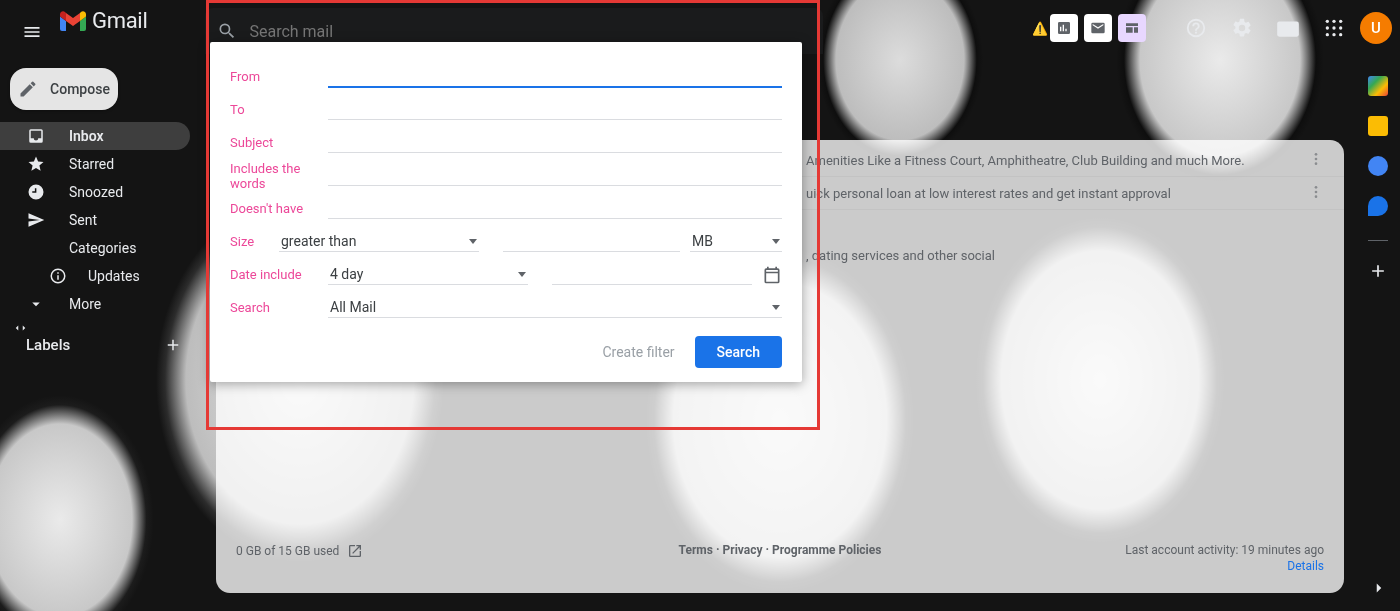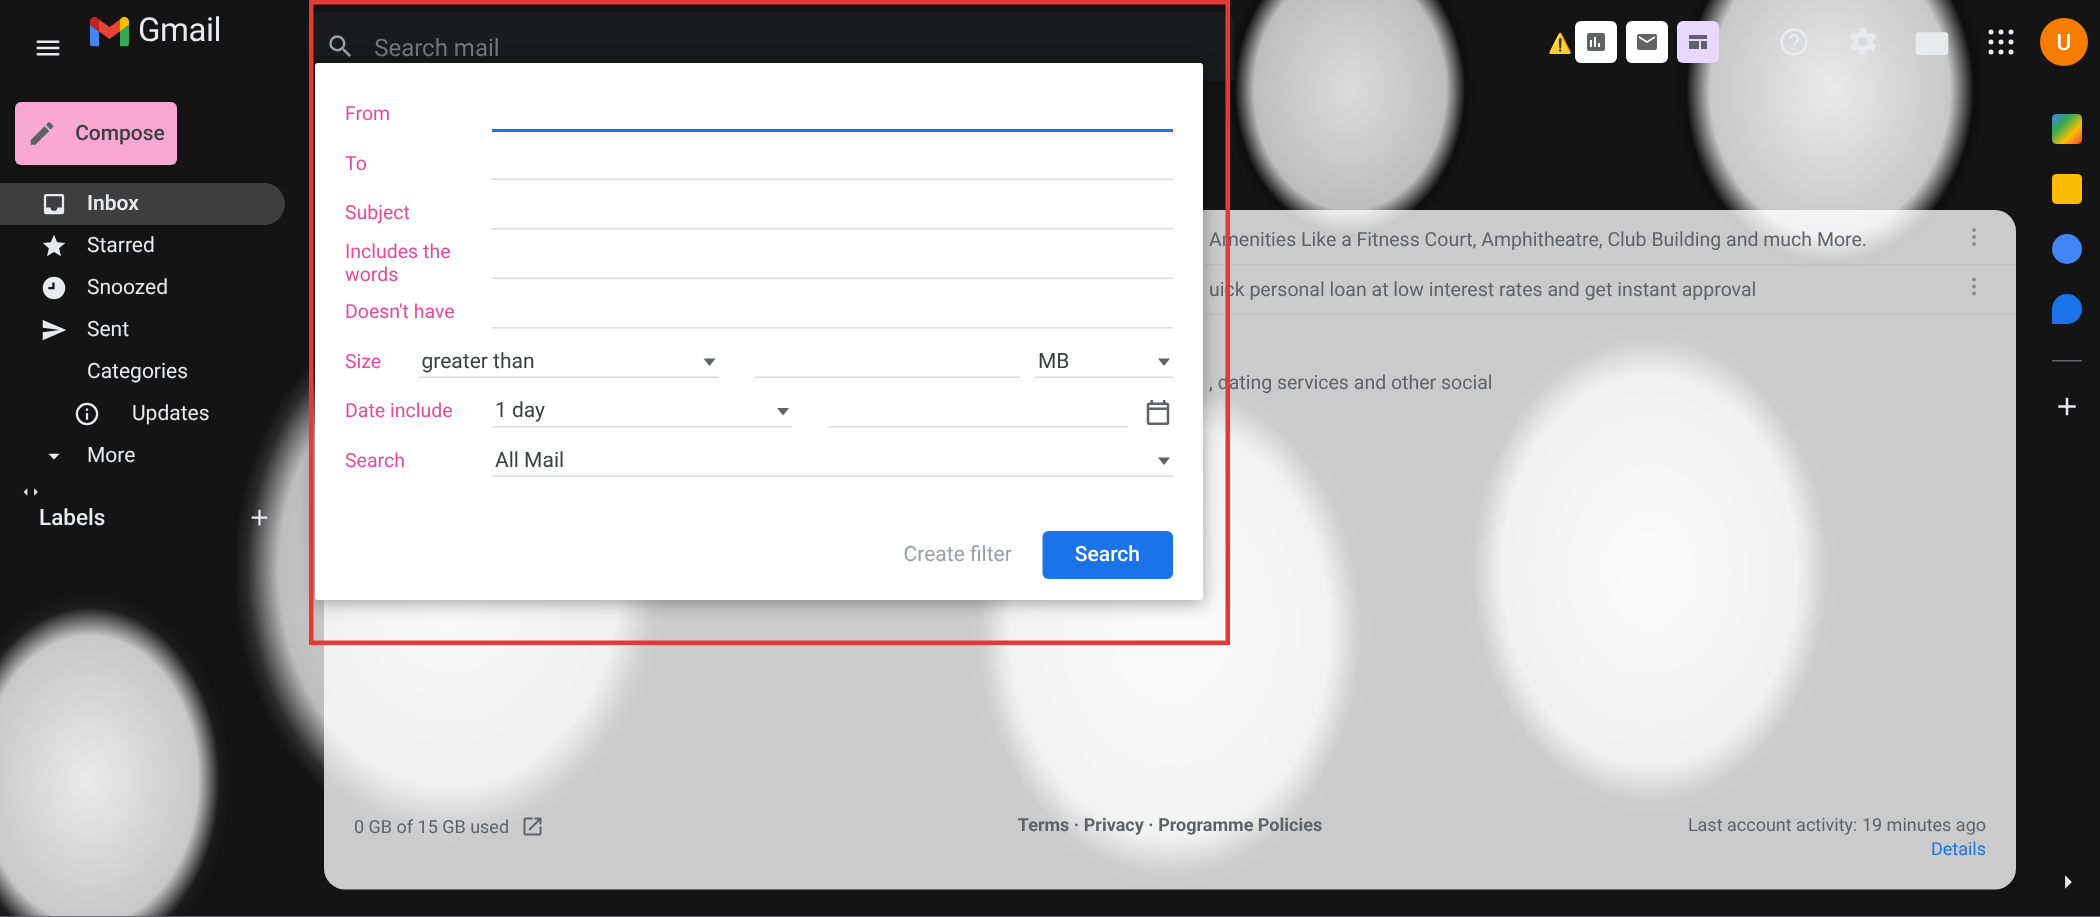--- a/index.html
+++ b/index.html
@@ -40,26 +40,26 @@
   .ext-group { display:flex; gap:6px; margin-right:24px; position:relative;}
   .ext-btn { width:28px; height:28px; border-radius:4px; background:#fff; display:flex; align-items:center; justify-content:center; }
   .ext-btn svg { fill:#5f6368; }
   .triangle-badge { position:absolute; left:-18px; top:7px; font-size:13px; }
   .icon-btn { width:40px;height:40px; display:flex;align-items:center;justify-content:center;cursor:pointer;border-radius:50%; }
   .avatar { width:32px;height:32px;border-radius:50%;background:#f57c00;color:#fff;display:flex;align-items:center;justify-content:center;font-size:15px;font-weight:500;}
 
   
   .sidebar { position:absolute; left:0; top:64px; bottom:0; width:200px; z-index:3; }
   .compose {
-    margin:4px 0 12px 10px; width:108px;height:42px;border-radius:4px;background:#f9a8d4;color:#3c4043;
+    margin:4px 0 12px 10px; width:108px;height:42px;border-radius:16px;background:#e5e5e5;color:#3c4043;
     display:flex;align-items:center;justify-content:center;gap:12px;font-size:14px;font-weight:500;box-shadow:0 1px 3px rgba(0,0,0,.3);
     cursor:pointer;
   }
   .nav-item {
-    height:28px; display:flex; align-items:center; gap:12px; padding-left:26px; color:#e8eaed; font-size:14px;
+    height:28px; display:flex; align-items:center; gap:23px; padding-left:26px; color:#e8eaed; font-size:14px;
     border-radius:0 14px 14px 0; margin-right:10px; cursor:pointer;
   }
   .nav-item.active { background:rgba(255,255,255,.18); font-weight:600; }
   .nav-item svg { fill:#e8eaed; flex:0 0 20px; }
   .sub-item { padding-left:48px; gap:20px;text-align:right; }
   .labels-row { margin-top:18px; display:flex; align-items:center; justify-content:space-between; padding:0 18px 0 26px; color:#e8eaed; font-size:15px; font-weight:500;}
 
   
   .rail { position:absolute; right:0; top:64px; bottom:0; width:44px; z-index:3; display:flex; flex-direction:column; align-items:center; gap:20px; padding-top:12px;}
   .rail-item { width:20px; height:20px; border-radius:4px; cursor:pointer; }
@@ -91,21 +91,21 @@
   .panel-row .field { flex:1; border:none; border-bottom:1px solid #dadce0; font-size:14px; padding:2px 0; outline:none; }
   .panel-row .field.focus { border-bottom:2px solid #1a73e8; }
   .sel { flex:0 0 200px; border:none; border-bottom:1px solid #dadce0; display:flex; align-items:center; justify-content:space-between; padding:2px 2px; color:#3c4043; font-size:14px; cursor:pointer; margin-right:24px;}
   .sel.small { flex:0 0 92px; margin-right:0;}
   .sel.wide { flex:1; margin-right:0;}
   .spacer { flex:1;}
   .num-field { flex:0 0 140px; border:none; border-bottom:1px solid #dadce0; height:20px; margin-right:10px;}
   .checks { display:flex; gap:26px; margin-top:10px;}
   .check { display:flex; align-items:center; gap:14px; color:#3c4043;}
   .check-box { width:18px;height:18px;border:2px solid #5f6368;border-radius:2px;}
-  .panel-actions { display:flex; justify-content:flex-end; gap:20px; align-items:center; margin-top:30px; }
+  .panel-actions { display:flex; justify-content:flex-end; gap:20px; align-items:center; margin-top:12px; }
   .btn-flat { color:#9aa0a6; font-size:14px; cursor:not-allowed; }
   .btn-primary { background:#1a73e8; color:#fff; font-size:14px; padding:8px 22px; border-radius:4px; cursor:pointer; border:none; font-weight:500;}
   .cal-btn { width:20px;height:20px; cursor:pointer; }
   .chev { width:0;height:0;border-left:4px solid transparent;border-right:4px solid transparent;border-top:5px solid #5f6368;}
   .cat-collapse-arrows { position:absolute; left:12px; top:259px; display:flex; gap:-2px; color:#e8eaed;}
   .cat-collapse-arrows svg{fill:#e8eaed;}
 </style>
 </head>
 <body>
 
@@ -338,21 +338,21 @@
       </div>
     <input class="num-field" style="">
     <div class="sel small">
         <span>MB</span>
         <span class="chev"></span>
       </div>
   </div>
   <div class="panel-row">
     <label>Date include</label>
     <div class="sel">
-        <span>1 day</span>
+        <span>4 day</span>
         <span class="chev"></span>
       </div>
     <div class="spacer" style="border-bottom:1px solid #dadce0; height:20px;"></div>
     <svg class="cal-btn" viewBox="0 0 24 24" fill="#5f6368" style="margin-left:10px">
         <path d="M19 4h-1V2h-2v2H8V2H6v2H5a2 2 0 0 0-2 2v14a2 2 0 0 0 2 2h14a2 2 0 0 0 2-2V6a2 2 0 0 0-2-2zm0 16H5V10h14zM5 8V6h14v2z"></path>
       </svg>
   </div>
   <div class="panel-row">
     <label>Search</label>
     <div class="sel wide">

